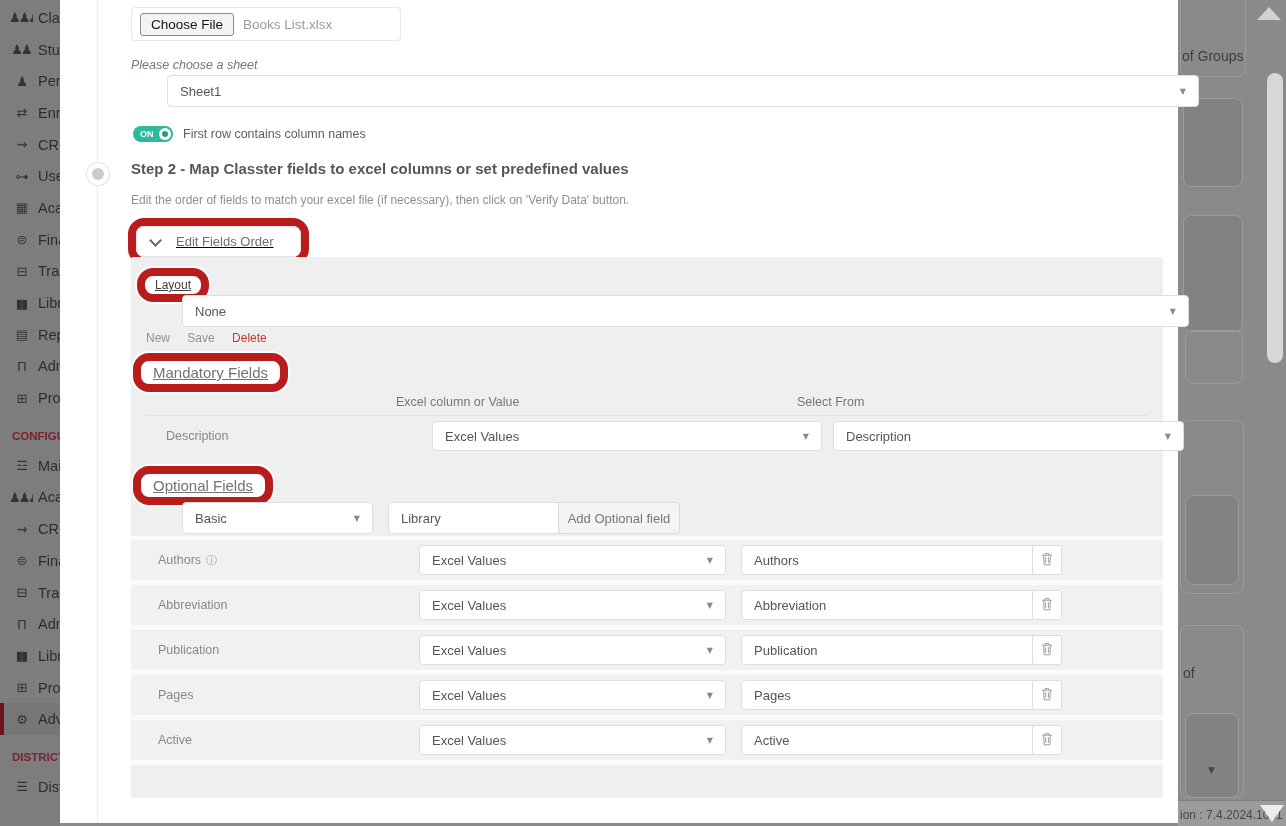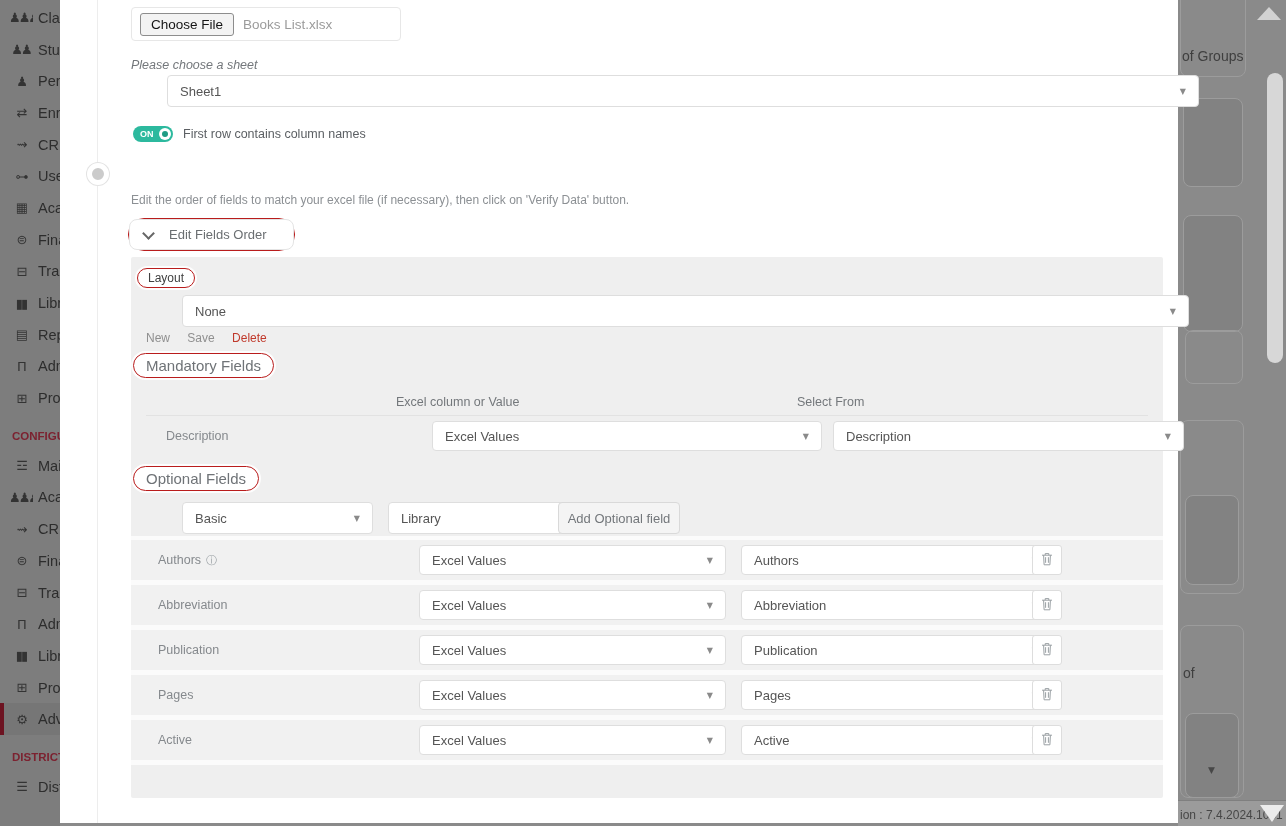--- a/index.html
+++ b/index.html
@@ -45,21 +45,21 @@
 
   .toggle-row{position:absolute;left:73px;top:126px;display:flex;align-items:center;gap:10px;}
   .toggle{position:relative;width:40px;height:16px;border-radius:9px;background:#2cb99e;color:#fff;font-size:9px;font-weight:bold;line-height:16px;padding-left:7px;box-sizing:border-box;cursor:pointer;}
   .knob{position:absolute;right:2px;top:2px;width:12px;height:12px;border-radius:50%;background:#fff;}
   .knob::after{content:"";position:absolute;left:3px;top:3px;width:6px;height:6px;border-radius:50%;background:#1f9c84;}
   .toggle-label{font-size:12.5px;color:#5b5f63;}
 
   .step-title{position:absolute;left:71px;top:160px;font-size:15px;font-weight:600;color:#53575a;}
   .step-sub{position:absolute;left:71px;top:193px;font-size:12px;color:#8c9094;}
 
-  .ann{border:1px solid #b91c1c;border-radius:16px;box-shadow:0 0 0 2px rgba(255,255,255,0.85);}
+  .ann{border:8px solid #b91c1c;border-radius:16px;box-shadow:0 0 0 2px rgba(255,255,255,0.85);text-decoration:underline;}
   .efo-ann{position:absolute;left:68px;top:218px;}
   .efo-btn{display:flex;align-items:center;gap:16px;background:#fff;border:1px solid #e4e4e4;border-radius:8px;padding:7px 26px 7px 14px;color:#6a6e71;font-size:13px;cursor:pointer;font-family:inherit;}
   .chev{width:7px;height:7px;border-left:2px solid #666;border-bottom:2px solid #666;transform:rotate(-45deg);margin-top:-3px;}
 
   .panel{position:absolute;left:71px;top:257px;width:1032px;height:541px;background:#efefef;border-radius:2px;}
   .chip{position:absolute;background:#fff;color:#404040;font-size:12px;padding:2px 10px;}
   .chip.big{font-size:15px;color:#6f7377;padding:3px 12px;}
   .layout-chip{left:6px;top:11px;}
   .mand-chip{left:2px;top:96px;}
   .opt-chip{left:2px;top:209px;}
@@ -224,20 +224,21 @@
     </div>
 
     <div class="toggle-row">
       <div class="toggle">
         <span>ON</span>
         <span class="knob"></span>
       </div>
       <span class="toggle-label">First row contains column names</span>
     </div>
 
+    <div class="step-title">Step 2 - Map Classter fields to excel columns or set predefined values</div>
     <div class="step-sub">Edit the order of fields to match your excel file (if necessary), then click on 'Verify Data' button.</div>
 
     <div class="ann efo-ann">
       <button class="efo-btn">
         <span class="chev"></span>
         <span>Edit Fields Order</span>
       </button>
     </div>
 
     <div class="panel">

